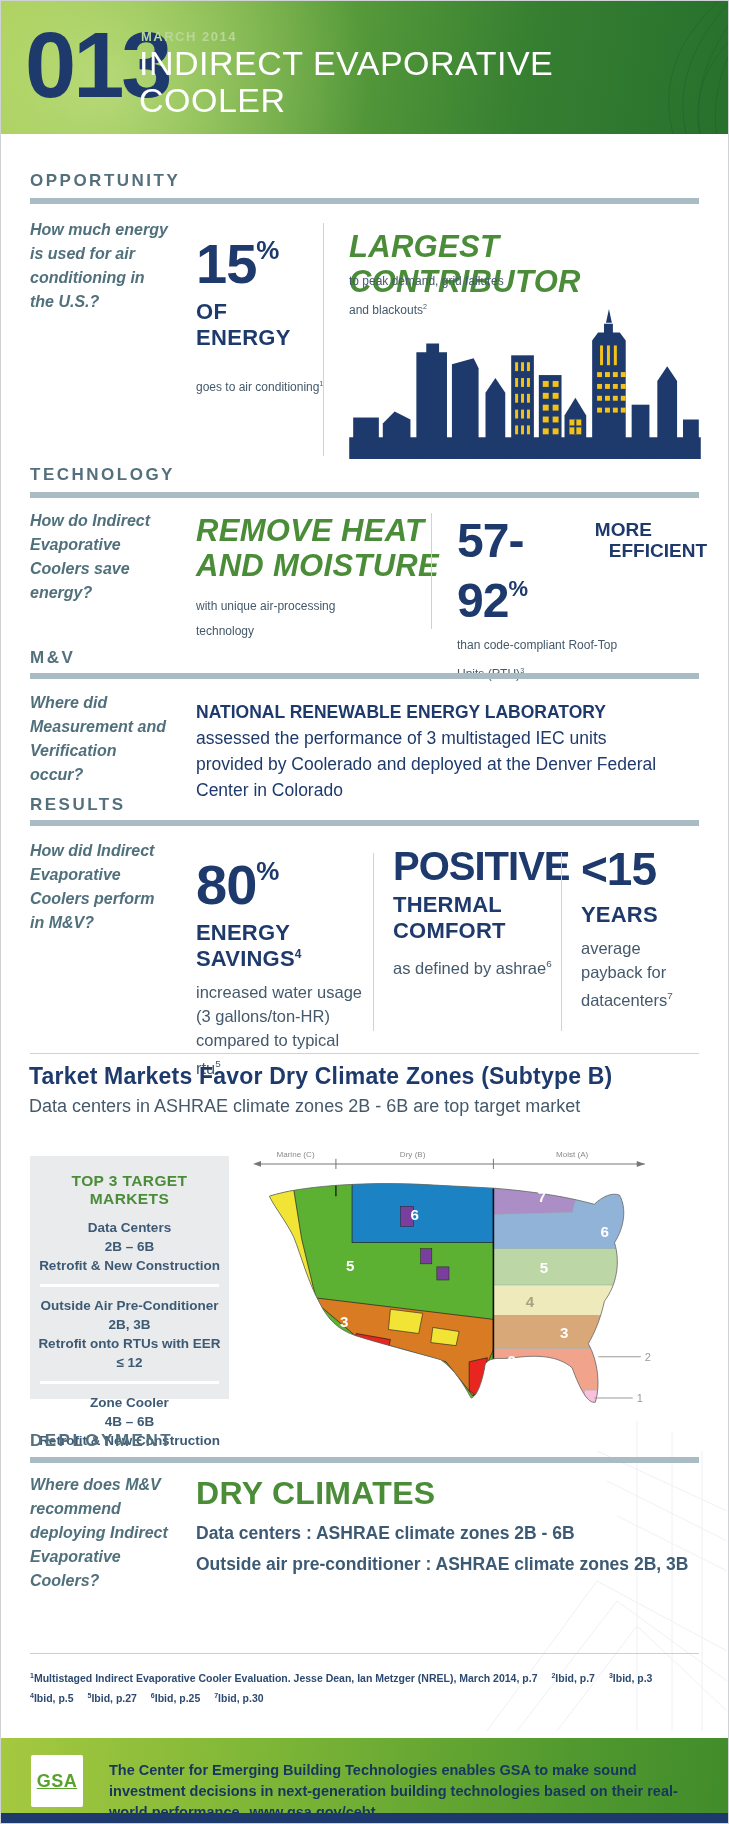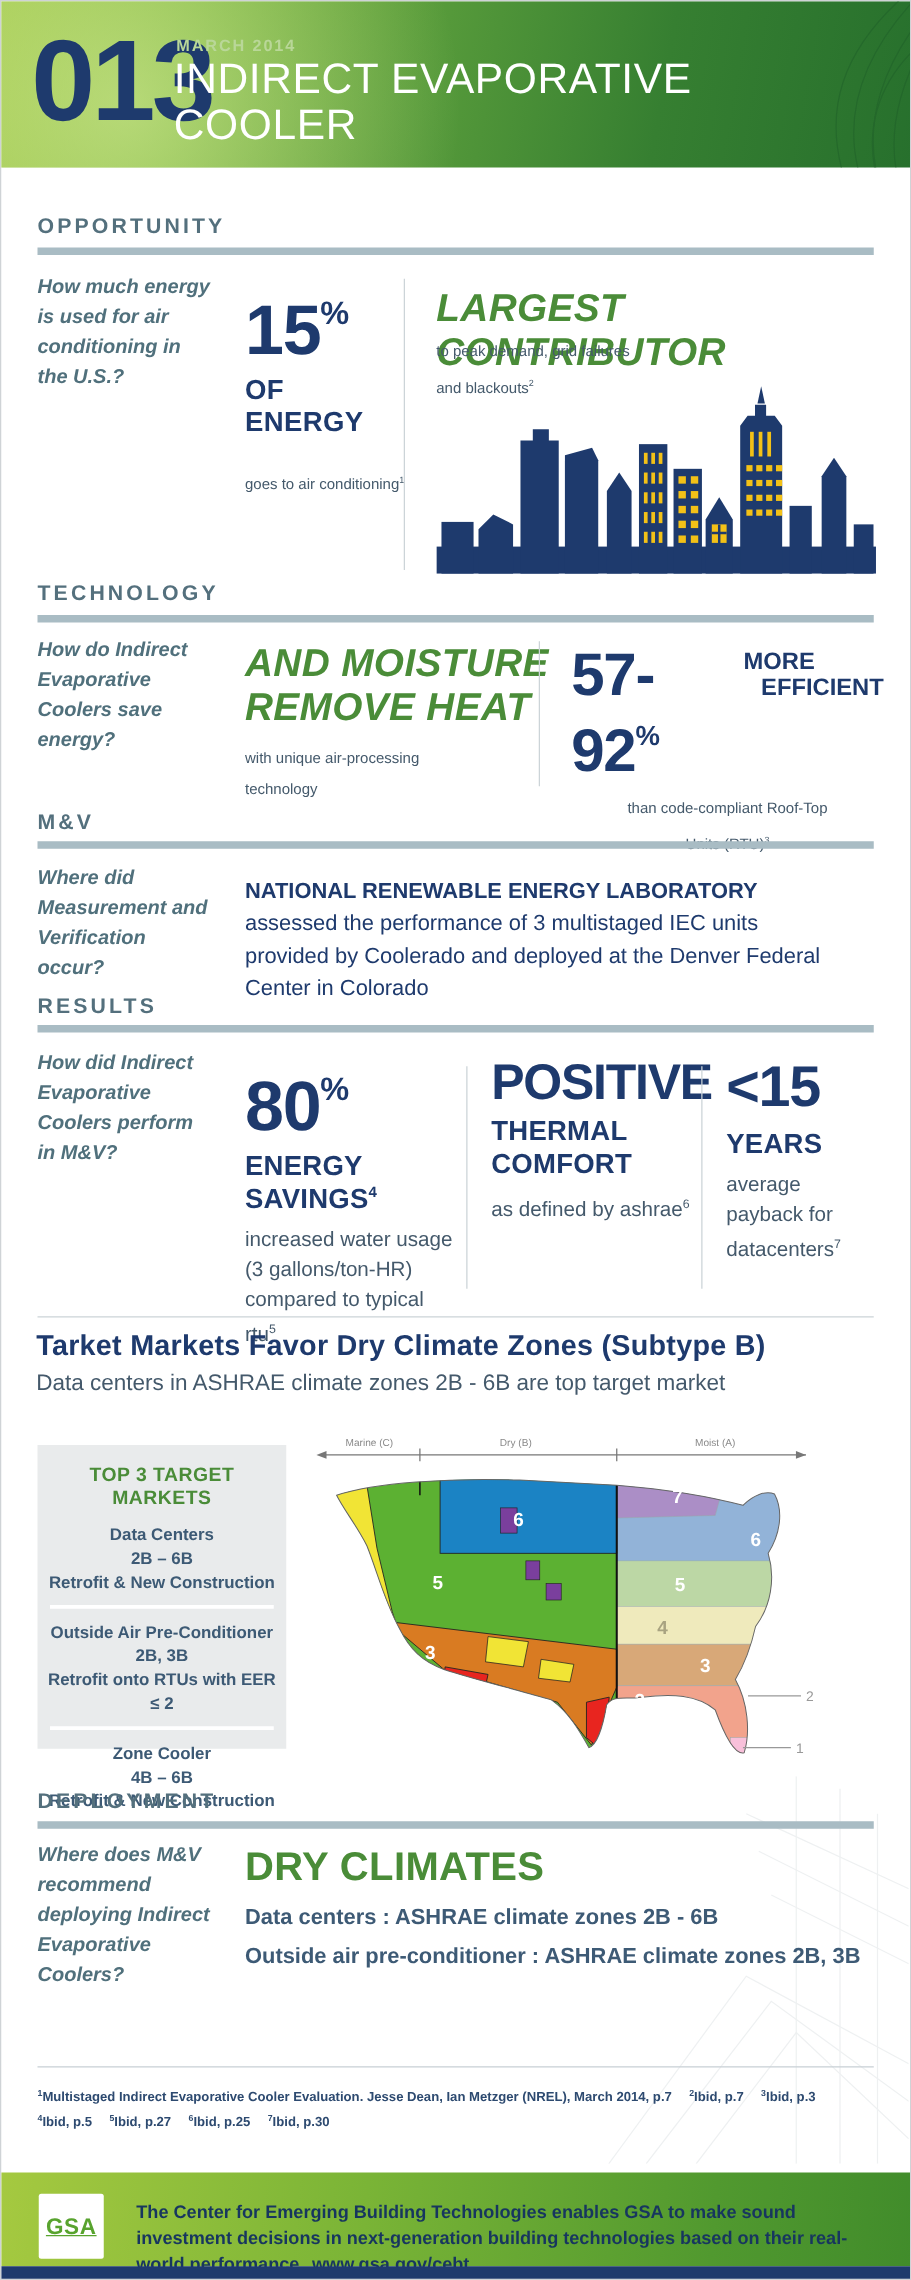--- a/index.html
+++ b/index.html
@@ -51,21 +51,21 @@
   #tech-q{top:508px;}
   #tech-head{position:absolute;left:195px;top:512px;width:245px;}
   #tech-desc{position:absolute;left:195px;top:593px;width:230px;}
   #tech-div{left:430px;top:512px;height:116px;}
   #tech-stat{position:absolute;left:456px;top:516px;width:250px;}
   #tech-statrow{display:flex;align-items:flex-start;}
   #tech-statrow .bignum{font-size:48px;line-height:48px;}
   #tech-statrow .bignum sup{font-size:22px;vertical-align:21px;}
   #tech-statlabel{margin-left:6px;margin-top:2px;font-size:19px;line-height:21px;font-weight:800;color:var(--navy);}
   #tech-statlabel .l2{margin-left:14px;}
-  #tech-stat .desc{margin-top:8px;text-align:center;}
+  #tech-stat .desc{margin-top:8px;}
 
   
   #mv-q{top:690px;}
   #mv-body{position:absolute;left:195px;top:698px;width:472px;font-size:17.5px;line-height:26px;color:var(--navy);font-weight:500;}
   #mv-body b{font-weight:800;}
 
   
   #res-q{top:838px;}
   .rescol{position:absolute;top:843px;}
   #res-c1{left:195px;width:170px;}
@@ -228,22 +228,22 @@
         <line x1="223" y1="127" x2="235" y2="127"></line>
       </g>
   </svg>
 
   <h2 class="section-label" style="top:464px">TECHNOLOGY</h2>
   <div class="section-bar" style="top:491px"></div>
 
   <div class="question" id="tech-q">How do Indirect Evaporative Coolers save energy?</div>
 
   <div class="green-head" id="tech-head">
+    <div>REMOVE HEAT</div>
     <div>AND MOISTURE</div>
-    <div>REMOVE HEAT</div>
   </div>
   <div class="desc" id="tech-desc">
     <div>with unique air-processing</div>
     <div>technology</div>
   </div>
 
   <div class="vdiv" id="tech-div"></div>
 
   <div id="tech-stat">
     <div id="tech-statrow">
@@ -311,21 +311,21 @@
     <div class="box-title">TOP 3 TARGET MARKETS</div>
     <div class="mk-item">
       <div>Data Centers</div>
       <div>2B – 6B</div>
       <div>Retrofit &amp; New Construction</div>
     </div>
     <div class="mk-sep"></div>
     <div class="mk-item">
       <div>Outside Air Pre-Conditioner</div>
       <div>2B, 3B</div>
-      <div>Retrofit onto RTUs with EER ≤ 2</div>
+      <div>Retrofit onto RTUs with EER ≤ 12</div>
     </div>
     <div class="mk-sep"></div>
     <div class="mk-item">
       <div>Zone Cooler</div>
       <div>4B – 6B</div>
       <div>Retrofit &amp; New Construction</div>
     </div>
   </div>
 
   <svg id="usmap" viewBox="0 0 420 262" aria-hidden="true">

